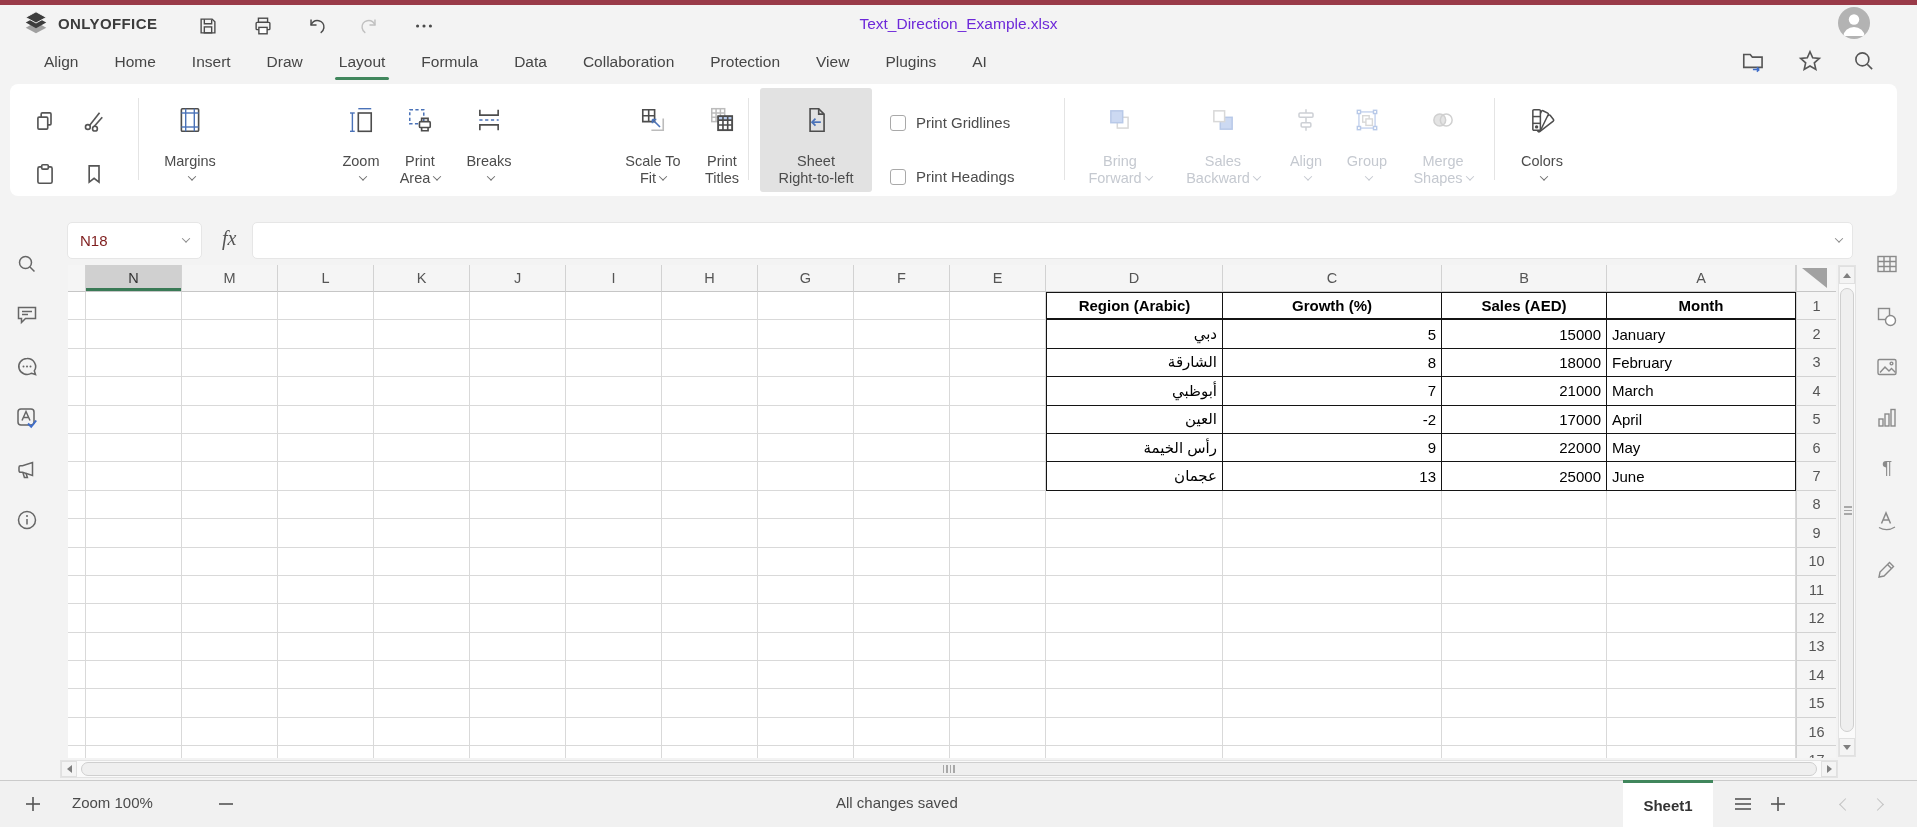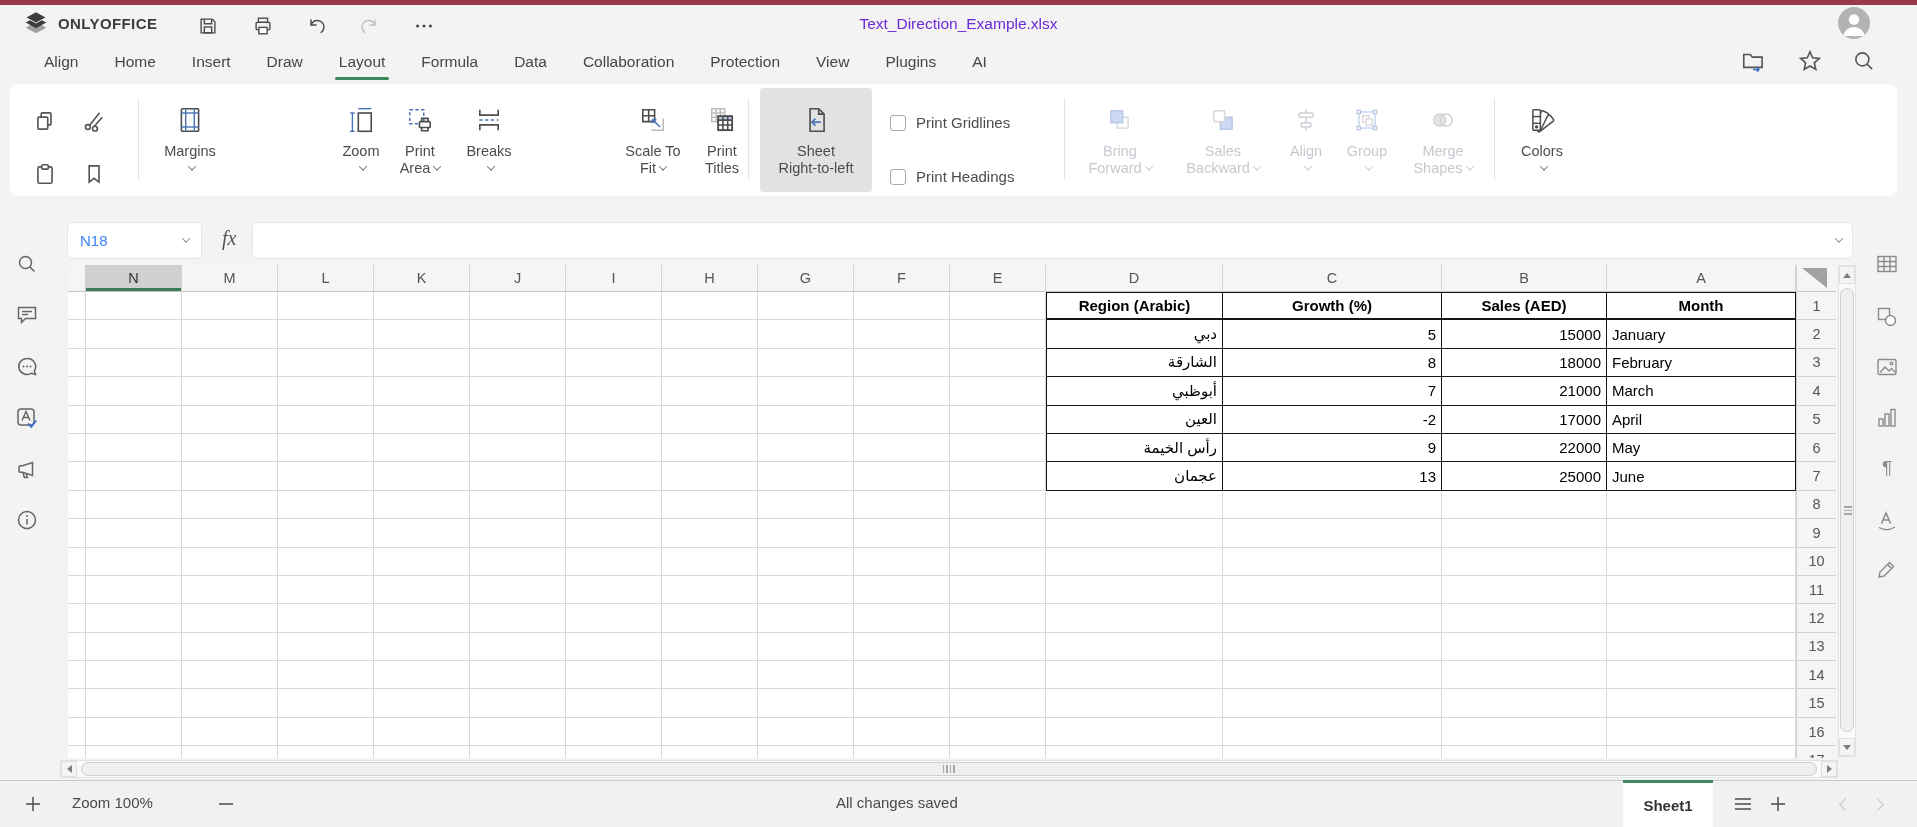--- a/index.html
+++ b/index.html
@@ -19,32 +19,32 @@
   .tab{padding:0 18px;font-size:15.5px;color:#464646;height:36px;display:flex;align-items:center;position:relative;cursor:pointer;}
   .tab.active::after{content:"";position:absolute;left:14px;right:14px;bottom:0;height:3px;background:#40865c;border-radius:2px;}
   .tabbar-icons{position:absolute;top:48px;}
   
   .ribbon{position:absolute;left:10px;top:84px;width:1887px;height:112px;background:#fff;border-radius:8px;}
   .clipbtn{position:absolute;width:26px;height:26px;display:flex;align-items:center;justify-content:center;cursor:pointer;}
   .rsep{position:absolute;top:14px;width:1px;height:82px;background:#e4e4e4;}
   .rbtn{position:absolute;top:4px;height:104px;display:flex;flex-direction:column;align-items:center;cursor:pointer;
         font-size:14.5px;line-height:17px;color:#4c4c4c;text-align:center;}
   .rbtn svg{margin-top:18px;}
-  .rlabel{margin-top:9px;}
+  .rlabel{margin-top:19px;}
   .l2{display:flex;align-items:center;justify-content:center;gap:4px;min-height:17px;}
   .chev{display:inline-block;width:6px;height:6px;border-right:1.6px solid #6f6f6f;border-bottom:1.6px solid #6f6f6f;
         transform:rotate(45deg) translate(-1px,-1px);margin-top:-2px;}
   .rbtn.active{background:#e2e2e2;border-radius:3px;}
   .rbtn.dis{color:#c5c9d0;}
   .rbtn.dis .chev{border-color:#c5c9d0;}
   .ck{position:absolute;display:flex;align-items:center;gap:10px;font-size:15px;color:#4c4c4c;cursor:pointer;}
   .cb{width:16px;height:16px;border:1px solid #a9a9a9;border-radius:3px;background:#fff;}
   
   .namebox{position:absolute;left:67px;top:222px;width:135px;height:37px;background:#fff;border:1px solid #e6e6e6;border-radius:5px;
-           display:flex;align-items:center;padding:0 12px;font-size:15px;color:#3b82f6;cursor:pointer;}
+           display:flex;align-items:center;padding:0 12px;font-size:15px;color:#7f1d1d;cursor:pointer;}
   .namebox .chev{margin-left:auto;border-color:#8a8a8a;}
   .fx{position:absolute;left:222px;top:227px;font-family:"Liberation Serif",serif;font-style:italic;font-size:20px;color:#555;}
   .fbar{position:absolute;left:252px;top:222px;width:1601px;height:37px;background:#fff;border:1px solid #e6e6e6;border-radius:5px;
         display:flex;align-items:center;padding:0 10px;font-size:15px;}
   .fbar .chev{margin-left:auto;border-color:#8a8a8a;}
   
   .sbtn{position:absolute;width:26px;height:26px;display:flex;align-items:center;justify-content:center;cursor:pointer;}
   
   .colheads{position:absolute;left:68px;top:265px;width:1728px;height:27px;display:flex;overflow:hidden;}
   .col-h{height:27px;flex:0 0 auto;background:#f5f5f5;border-right:1px solid #d2d2d2;border-bottom:1px solid #c6c6c6;

